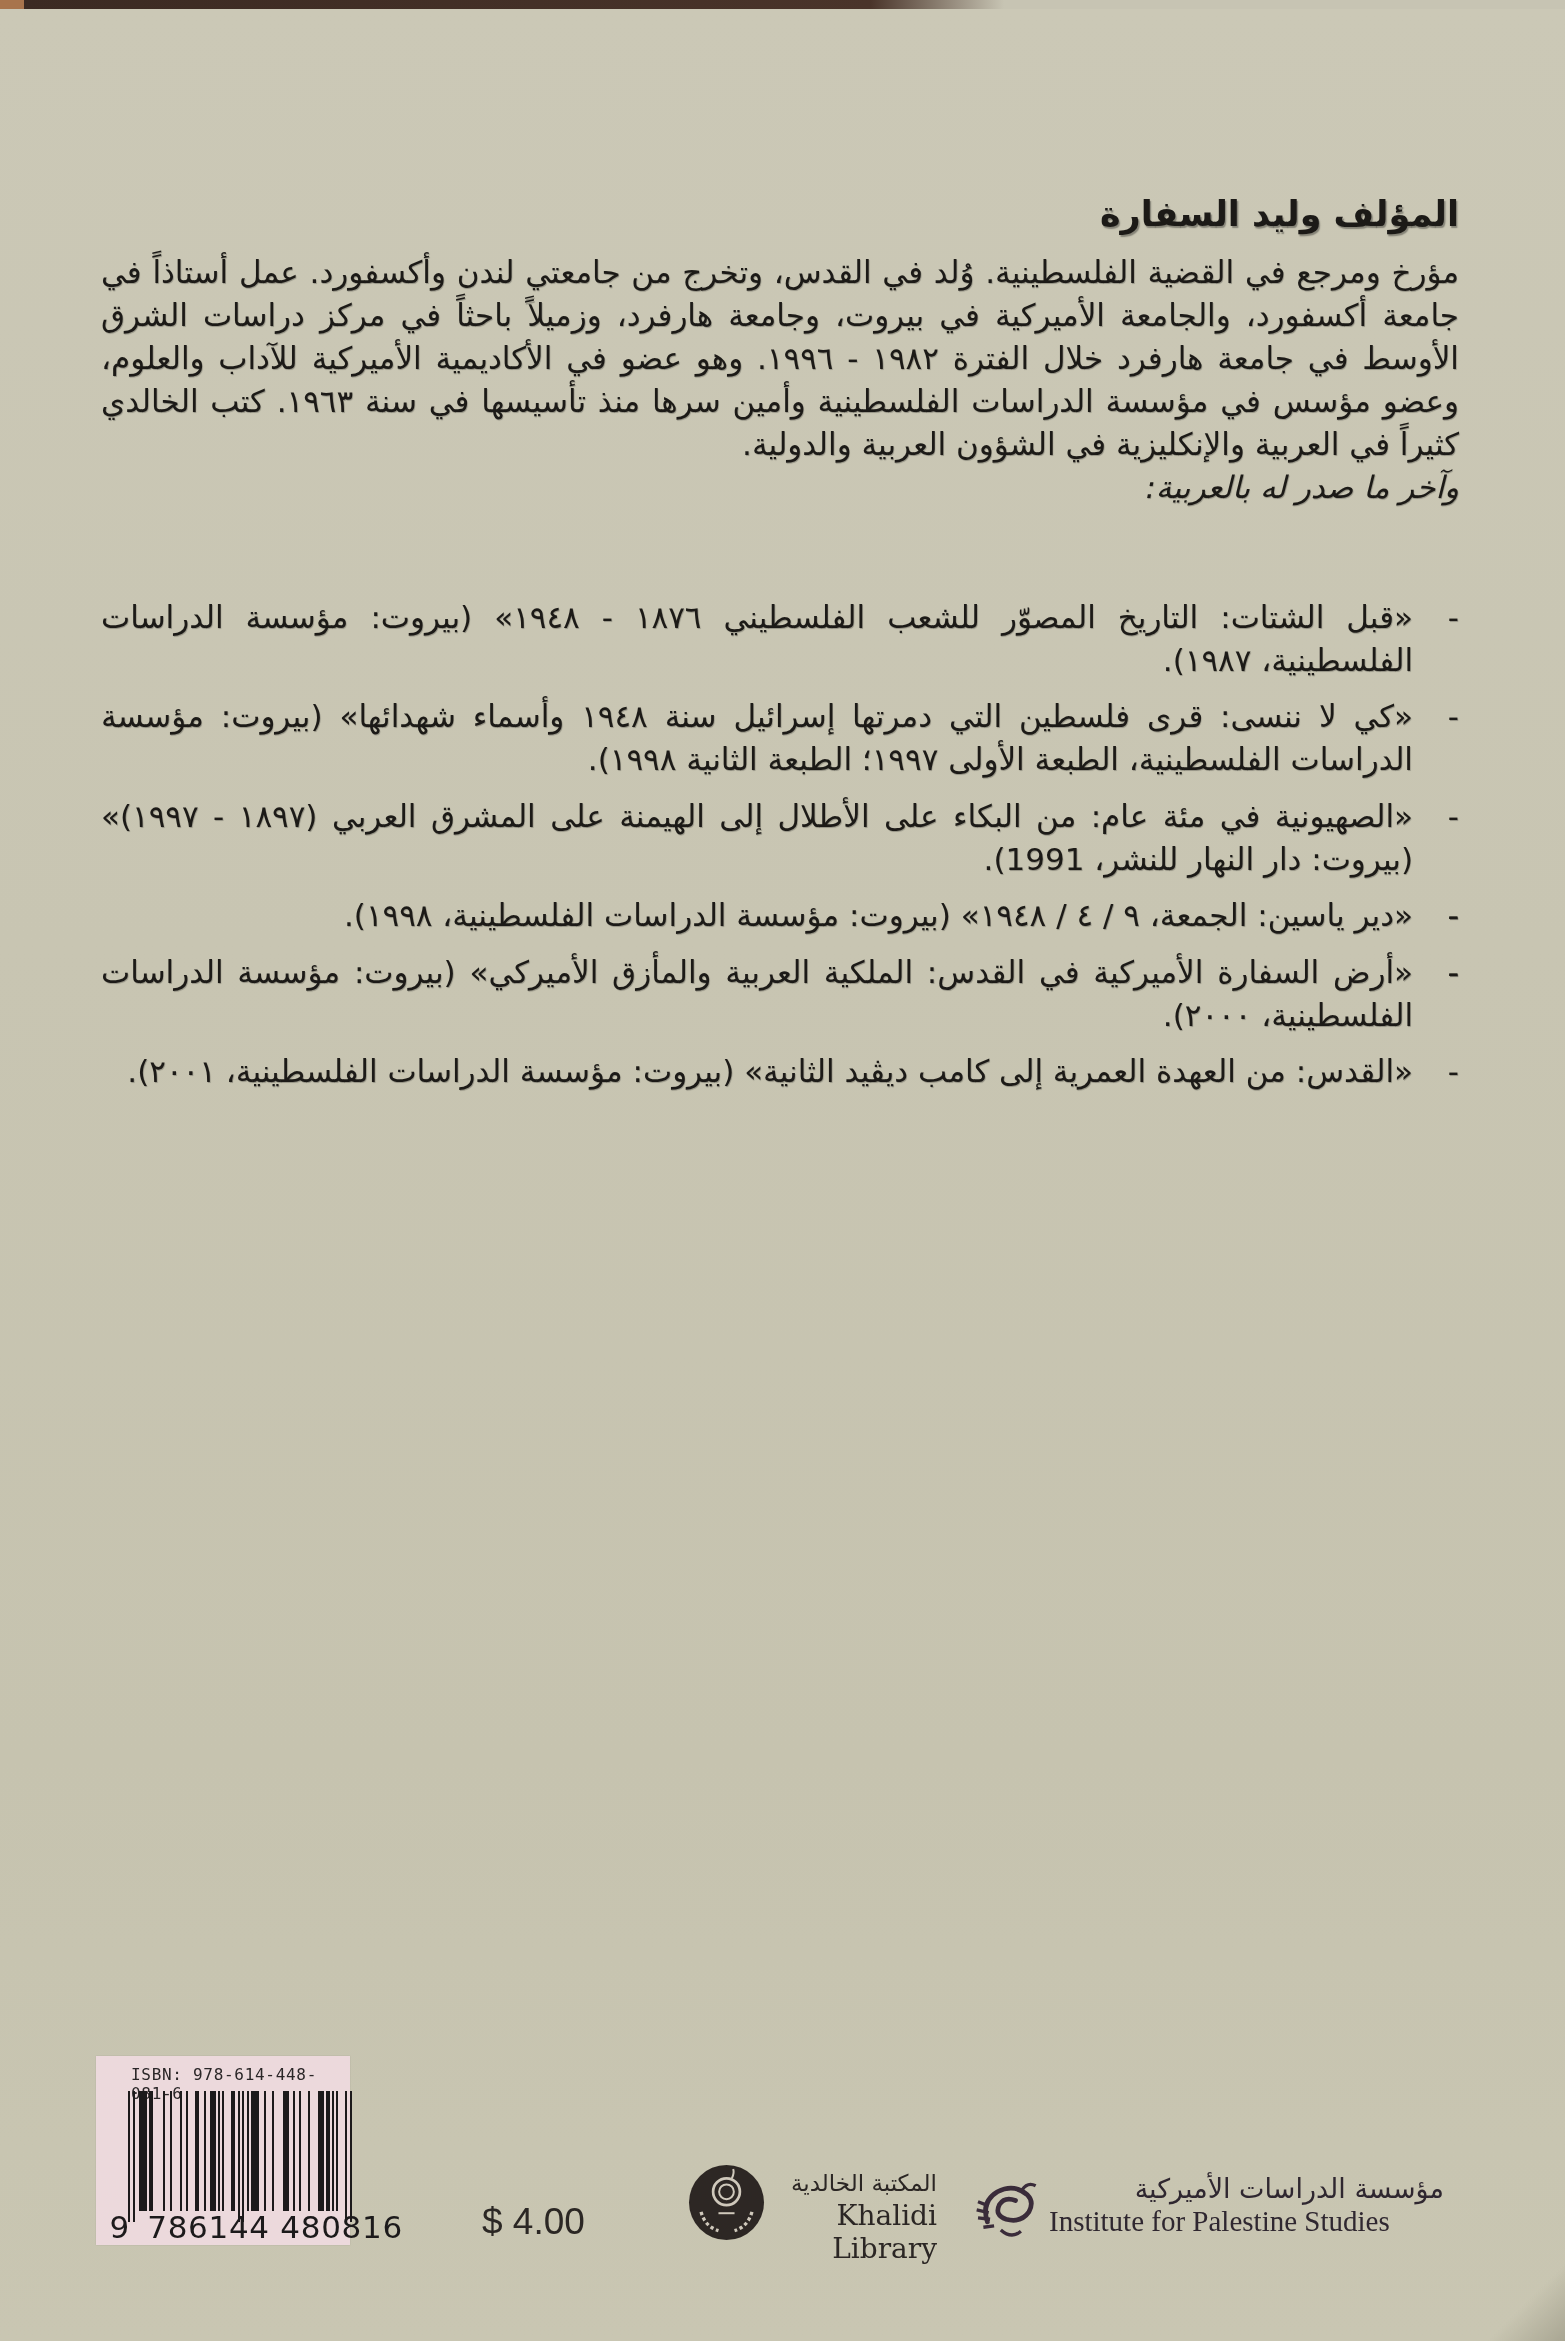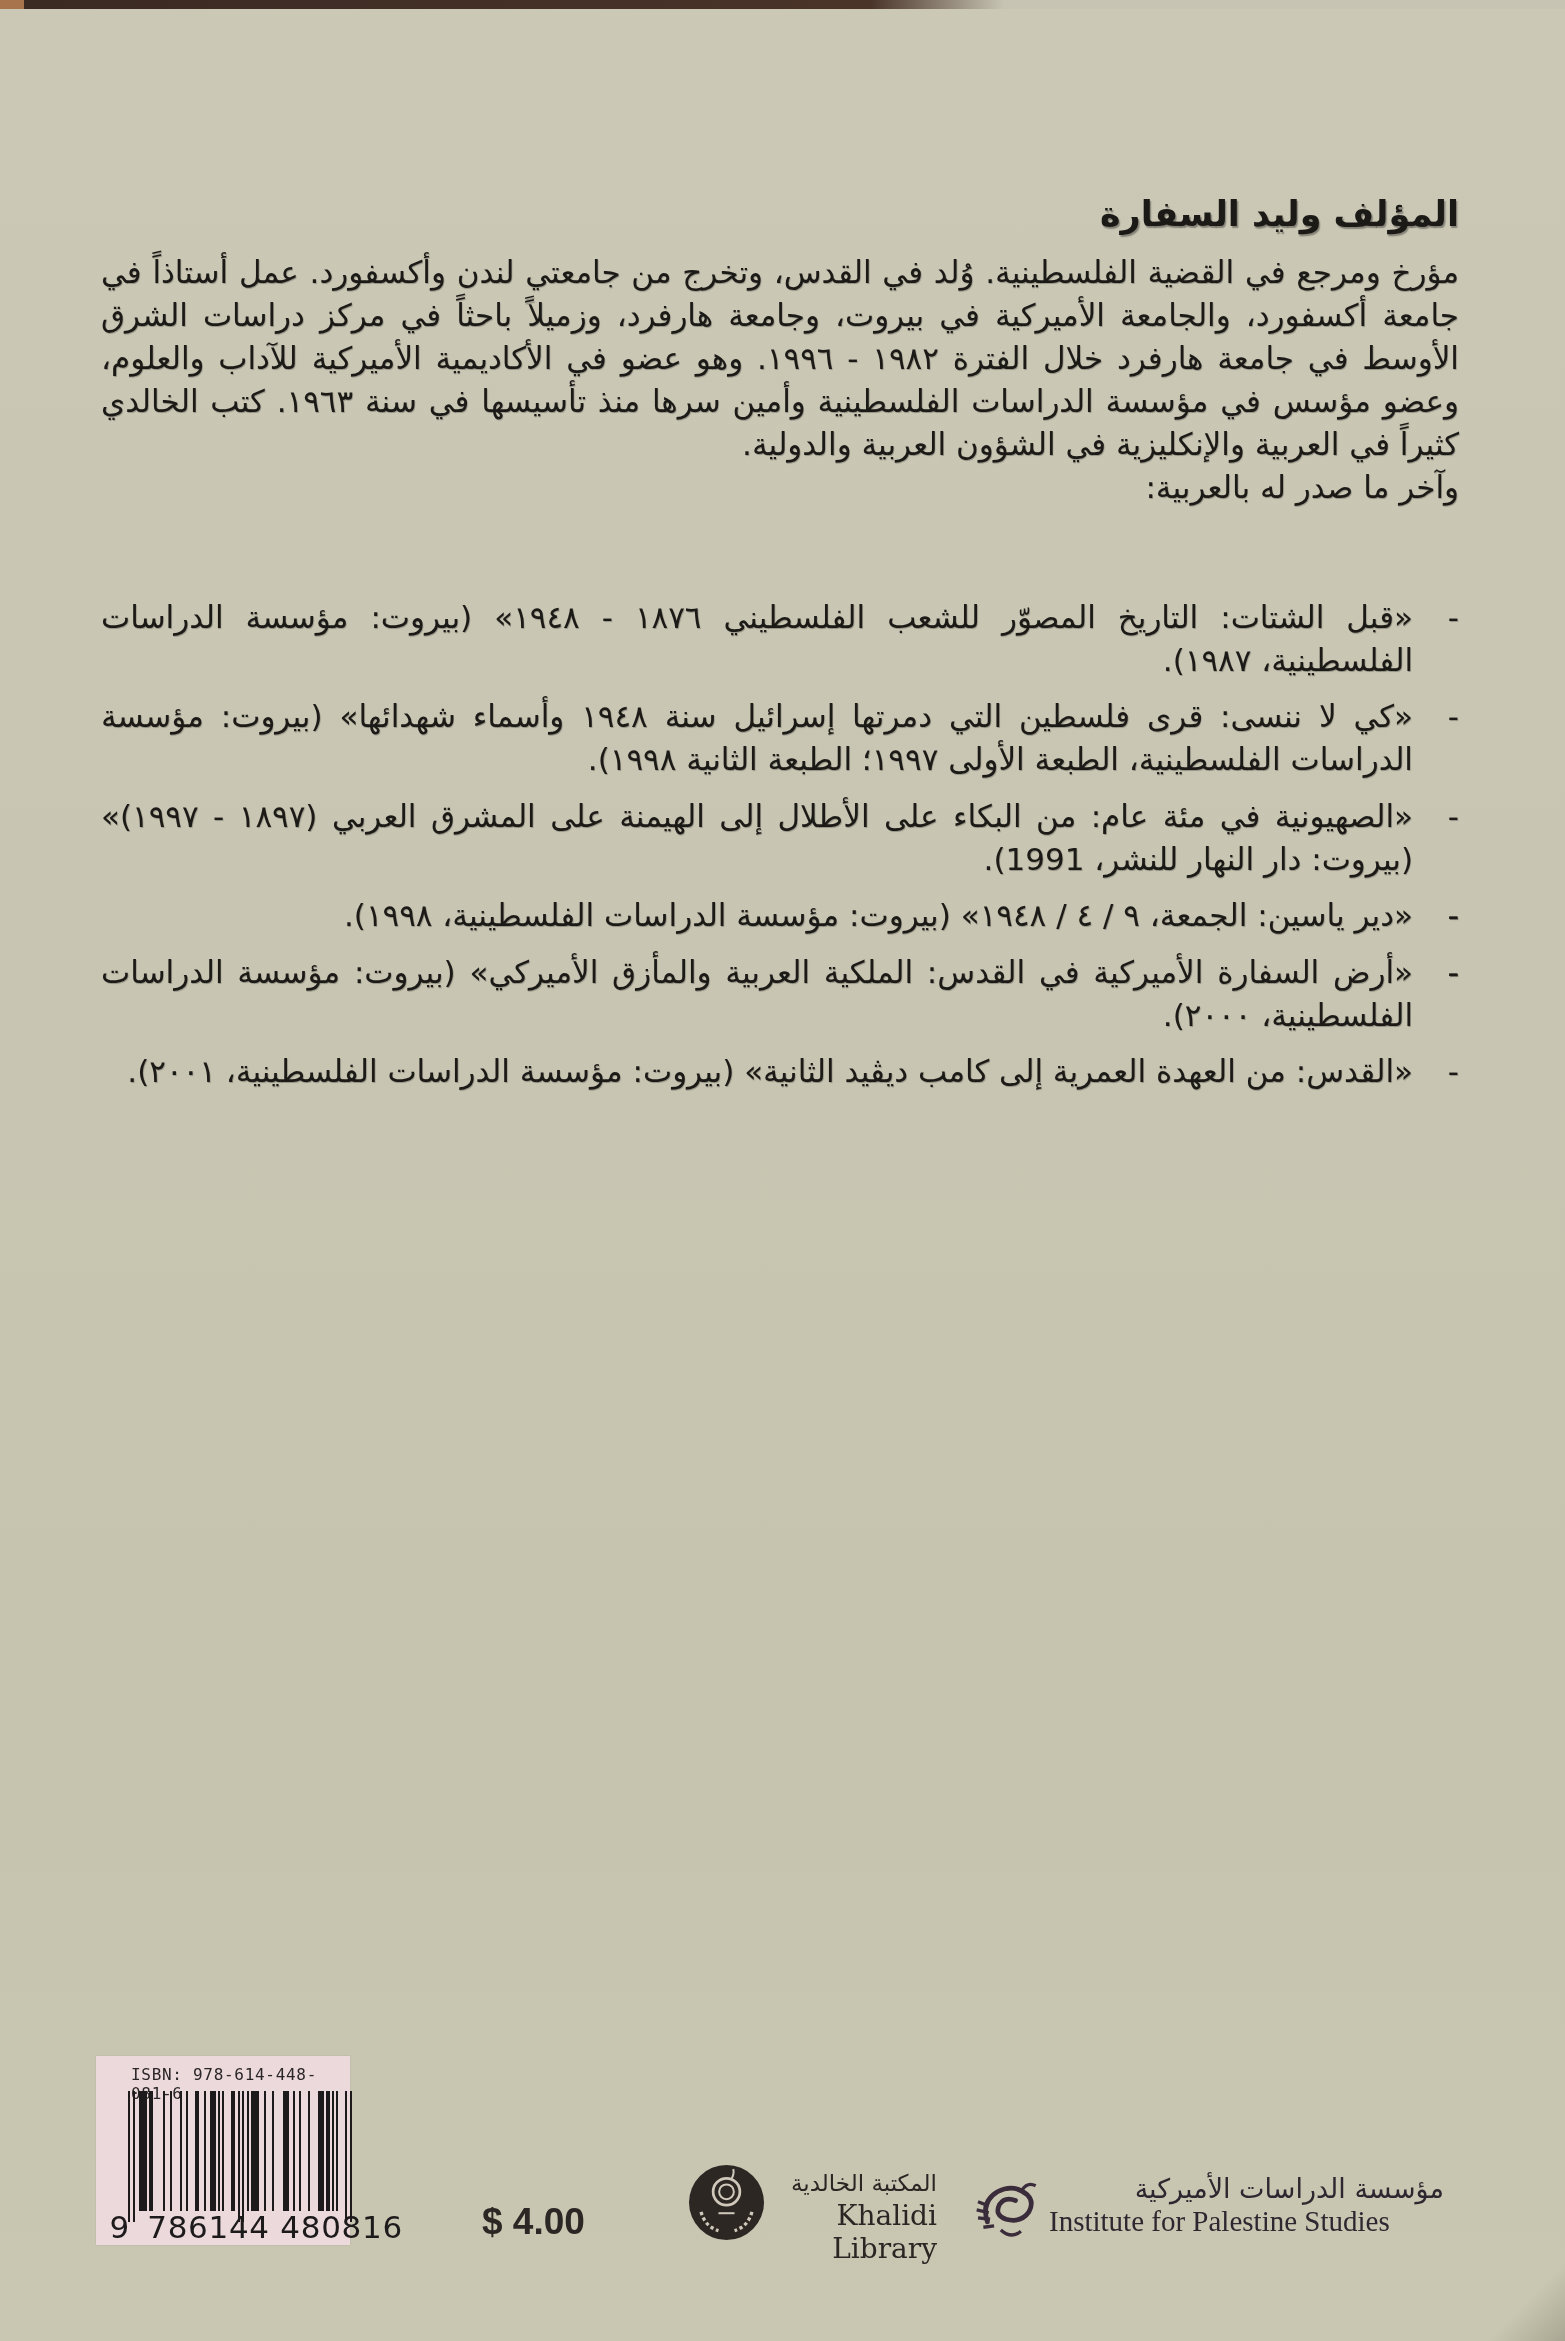--- a/index.html
+++ b/index.html
@@ -31,21 +31,21 @@
       direction: rtl;
       font-size: 35px; font-weight: bold;
       text-shadow: 1.3px 2px 1.3px rgba(0,0,0,0.35);
     }
     .bio {
       top: 251px;
       font-size: 31px;
       line-height: 43px;
       text-align-last: right;
     }
-    .bio .intro { display: block; margin-top: 0; }
+    .bio .intro { display: block; margin-top: 0; font-style: italic; }
     .works {
       position: absolute;
       right: 107px; top: 596px;
       width: 1358px;
       direction: rtl;
       list-style: none;
       font-size: 31px;
       line-height: 43px;
       text-shadow: 0.7px 1.3px 0.7px rgba(0,0,0,0.25);
     }
@@ -80,21 +80,21 @@
     .barcode-digits {
       position: absolute; left: 13.4px; top: 153px;
       font-family: "DejaVu Sans", sans-serif;
       font-size: 31px; letter-spacing: 0.7px; color: #1c1a1b;
       background: transparent;
     }
     .barcode-digits .lead { margin-right: 17.4px; }
     .price {
       position: absolute; left: 482px; top: 2201px;
       font-family: "Liberation Sans", sans-serif;
-      font-weight: bold; font-size: 37px; color: #2b2724;
+      font-weight: normal; font-size: 37px; color: #2b2724;
     }
     .khalidi-logo {
       position: absolute; left: 689px; top: 2165px;
       width: 75px; height: 75px; border-radius: 50%;
       background: #2d2724;
       display: flex; align-items: center; justify-content: center;
     }
     .khalidi-text {
       position: absolute; left: 776px; top: 2170px;
       text-align: right; width: 161px;

